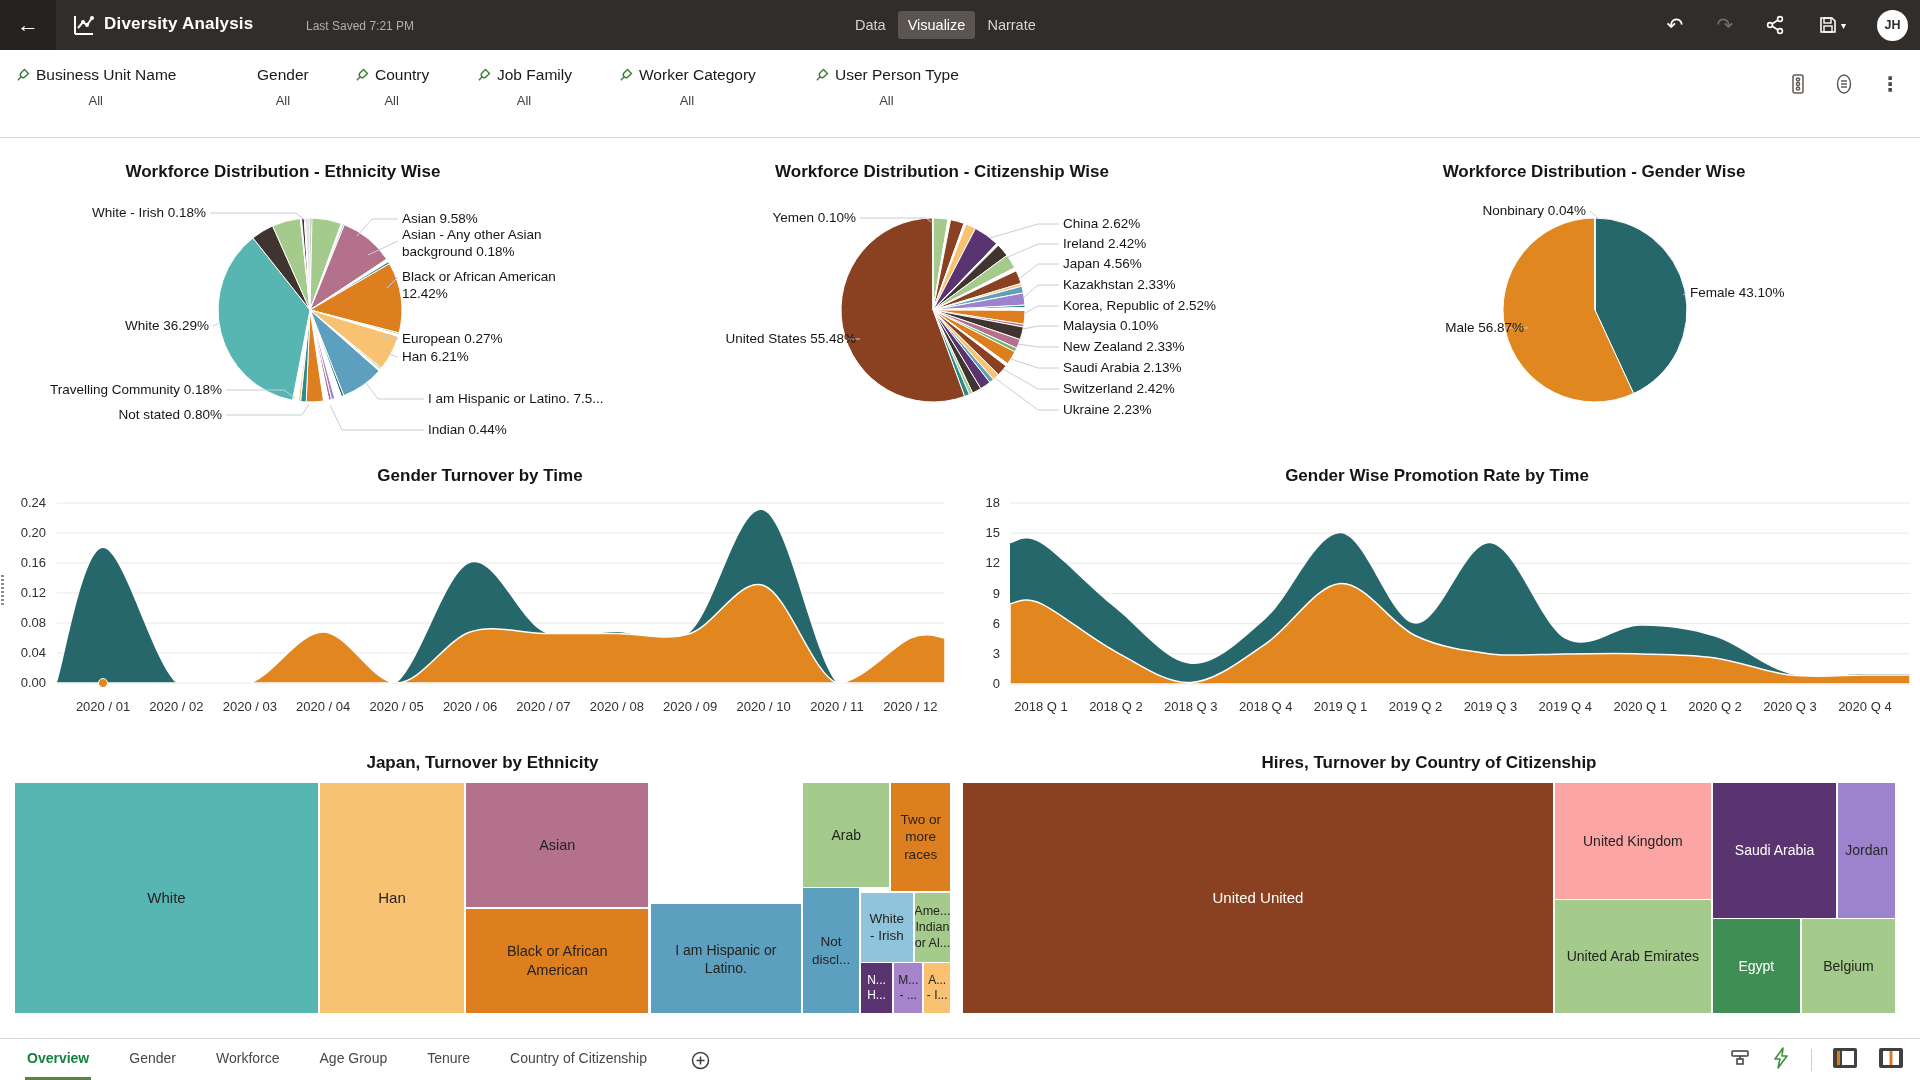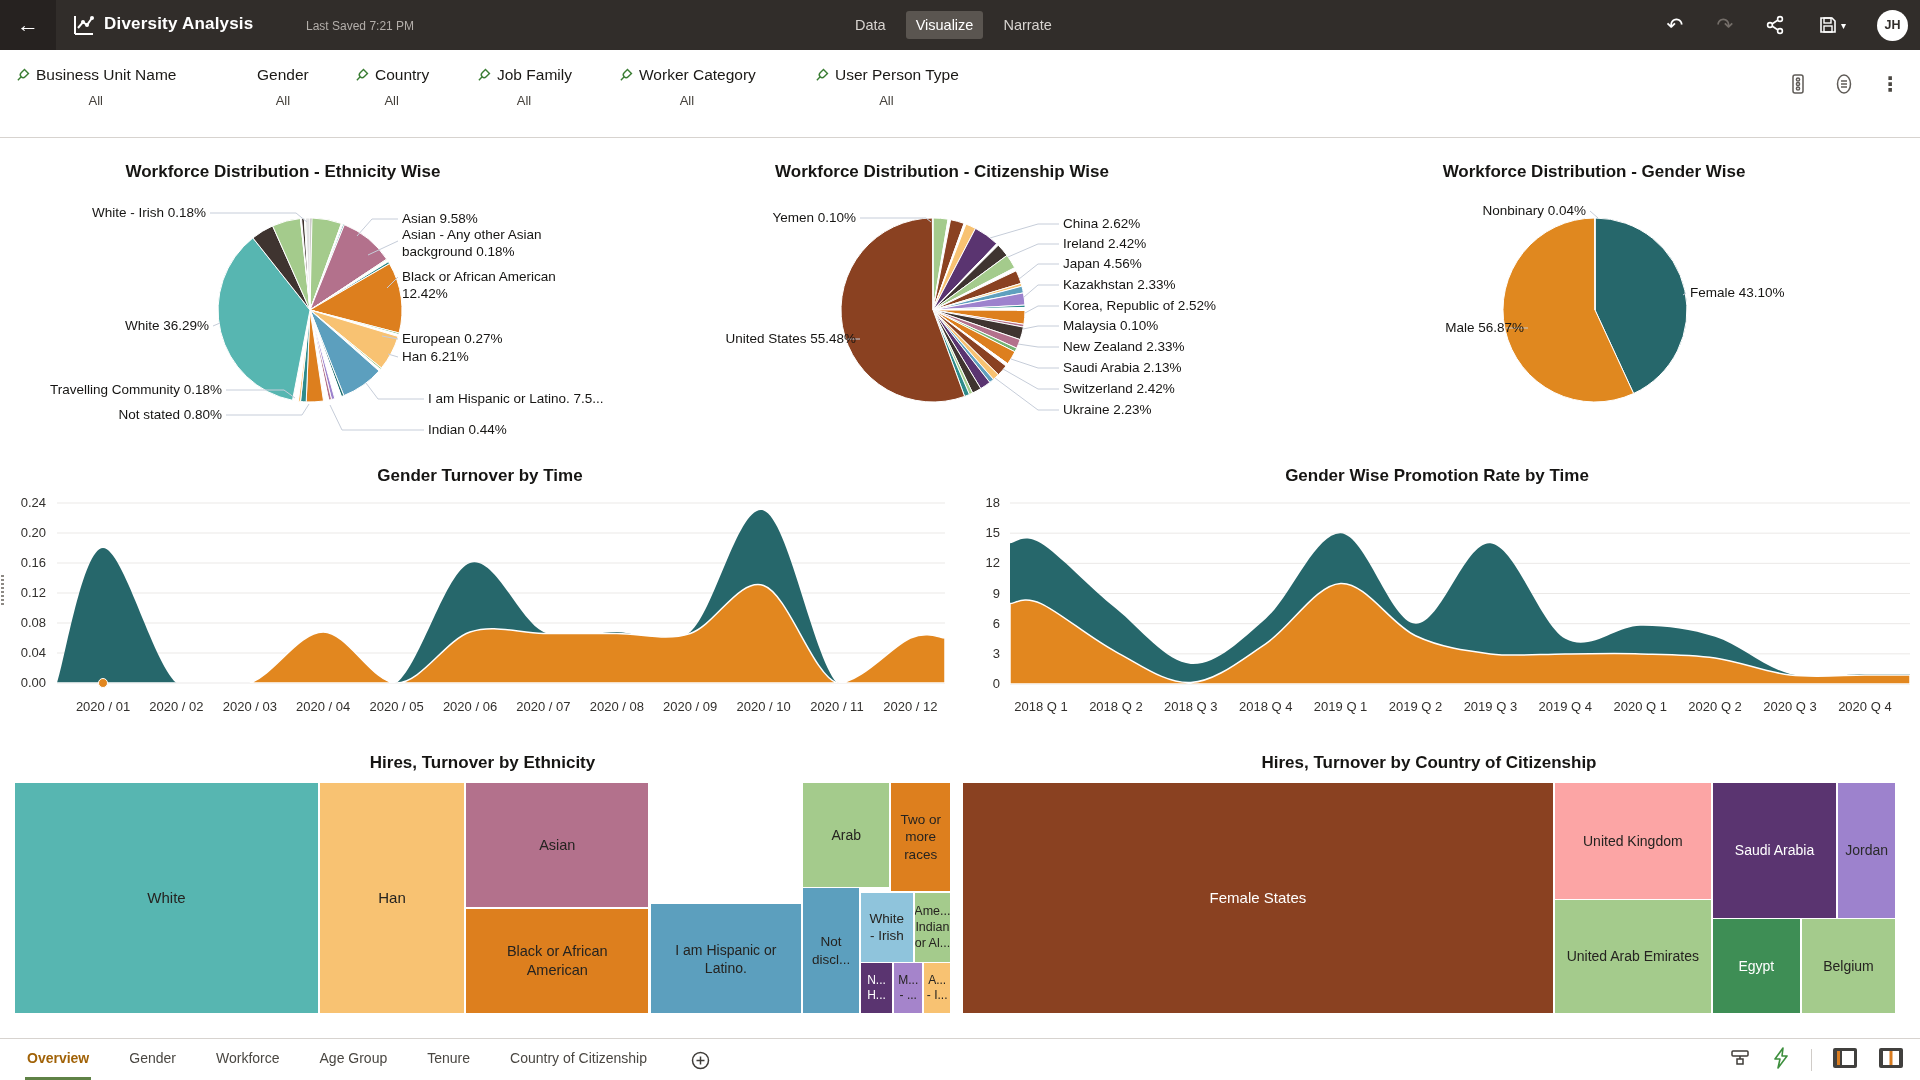--- a/index.html
+++ b/index.html
@@ -4,21 +4,21 @@
 <style>
   html,body{margin:0;padding:0;width:1920px;height:1080px;overflow:hidden;background:#fff;
     font-family:"Liberation Sans","DejaVu Sans",sans-serif;}
   .abs{position:absolute;}
   
   .topbar{position:absolute;left:0;top:0;width:1920px;height:50px;background:#312d2a;color:#fff;}
   .backbtn{position:absolute;left:0;top:0;width:56px;height:50px;background:#262220;display:flex;align-items:center;justify-content:center;font-size:22px;cursor:pointer;}
   .tb-icon{position:absolute;top:13px;}
   .tb-title{position:absolute;left:104px;top:14px;font-size:17px;font-weight:bold;letter-spacing:.2px;}
   .tb-saved{position:absolute;left:306px;top:19px;font-size:12px;color:#b3aeaa;}
-  .tb-tabs{position:absolute;left:845px;top:0;height:50px;display:flex;align-items:center;gap:10px;font-size:14.5px;color:#d8d4d0;}
+  .tb-tabs{position:absolute;left:845px;top:0;height:50px;display:flex;align-items:center;gap:2px;font-size:14.5px;color:#d8d4d0;}
   .tb-tab{padding:6px 10px;border-radius:3px;cursor:pointer;}
   .tb-tab.active{background:#5a5550;color:#fff;}
   .tb-right{position:absolute;right:12px;top:0;height:50px;display:flex;align-items:center;gap:26px;}
   .tb-ic{width:24px;height:24px;display:flex;align-items:center;justify-content:center;font-size:20px;cursor:pointer;}
   .avatar{width:31px;height:31px;border-radius:50%;background:#fff;color:#312d2a;font-size:12.5px;font-weight:bold;display:flex;align-items:center;justify-content:center;}
   
   .filterbar{position:absolute;left:0;top:50px;width:1920px;height:87px;background:#fff;border-bottom:1px solid #d7d3cf;}
   .chip{position:absolute;top:16px;text-align:center;cursor:pointer;}
   .chip-label{display:flex;align-items:center;gap:6px;font-size:15.5px;color:#1b1916;}
   .chip-value{margin-top:9px;font-size:13px;color:#45413c;text-align:center;}
@@ -30,21 +30,21 @@
   .callout{font-size:13.5px;fill:#161513;}
   .tick{font-size:13px;fill:#32302d;}
   .tm-title{position:absolute;top:750px;height:26px;line-height:26px;text-align:center;font-size:17px;font-weight:bold;color:#161513;}
   .treemap{position:absolute;top:783px;height:230px;}
   .tm-node{position:absolute;display:flex;align-items:center;justify-content:center;text-align:center;white-space:pre-line;outline:1px solid #fff;line-height:1.3;cursor:pointer;overflow:hidden;}
   .grip{position:absolute;left:1px;top:575px;width:3px;height:30px;background:repeating-linear-gradient(#8d8984 0 2px,transparent 2px 4px);}
   
   .footer{position:absolute;left:0;top:1038px;width:1920px;height:42px;background:#fff;border-top:1px solid #d7d3cf;}
   .ftabs{position:absolute;left:25px;top:0;height:42px;display:flex;gap:36px;align-items:stretch;}
   .ftab{display:flex;align-items:center;font-size:14px;color:#4a4742;cursor:pointer;border-bottom:4px solid transparent;padding:0 2px;}
-  .ftab.active{font-weight:bold;color:#a16207;border-bottom-color:#5f8246;}
+  .ftab.active{font-weight:bold;color:#15803d;border-bottom-color:#5f8246;}
   .fplus{display:flex;align-items:center;margin-left:6px;cursor:pointer;}
   .f-icons{position:absolute;right:16px;top:0;height:42px;display:flex;gap:20px;align-items:center;}
   .fdiv{width:1px;height:22px;background:#d0ccc8;}
 </style>
 </head>
 <body>
 
 <div class="topbar">
   <div class="backbtn">
     <span>←</span>
@@ -364,21 +364,21 @@
     <text x="530.4000000000001" y="256" class="tick" text-anchor="middle">2019 Q 3</text>
     <text x="605.3000000000001" y="256" class="tick" text-anchor="middle">2019 Q 4</text>
     <text x="680.2" y="256" class="tick" text-anchor="middle">2020 Q 1</text>
     <text x="755.1" y="256" class="tick" text-anchor="middle">2020 Q 2</text>
     <text x="830" y="256" class="tick" text-anchor="middle">2020 Q 3</text>
     <text x="904.9000000000001" y="256" class="tick" text-anchor="middle">2020 Q 4</text>
     <path d="M 50 229.02 L 50 88.25000000000003 C 55.2 88.3, 63.3 77.4, 81.0 88.3 C 98.7 99.1, 130.9 133.5, 155.9 153.6 C 180.9 173.7, 205.8 207.2, 230.8 208.9 C 255.8 210.6, 280.7 185.4, 305.7 163.7 C 330.7 141.9, 355.6 77.4, 380.6 78.2 C 405.6 79.0, 430.5 167.0, 455.5 168.7 C 480.5 170.4, 505.4 85.7, 530.4 88.3 C 555.4 90.8, 580.3 170.0, 605.3 183.8 C 630.3 197.5, 655.2 171.0, 680.2 170.7 C 705.2 170.4, 730.1 173.7, 755.1 181.8 C 780.1 189.8, 805.0 212.8, 830.0 219.0 C 855.0 225.2, 884.9 219.0, 904.9 219.0 C 924.9 219.0, 942.5 219.0, 950.0 219.0 L 950 229.02 Z" fill="#26676B" stroke="none" stroke-width="0"></path>
     <path d="M 50 229.02 L 50 148.58 C 55.2 148.6, 63.3 140.5, 81.0 148.6 C 98.7 156.6, 130.9 183.7, 155.9 196.8 C 180.9 210.0, 205.8 228.9, 230.8 227.5 C 255.8 226.2, 280.7 205.3, 305.7 188.8 C 330.7 172.3, 355.6 129.8, 380.6 128.5 C 405.6 127.1, 430.5 169.0, 455.5 180.8 C 480.5 192.5, 505.4 195.8, 530.4 198.9 C 555.4 201.9, 580.3 198.9, 605.3 198.9 C 630.3 198.9, 655.2 198.2, 680.2 198.9 C 705.2 199.5, 730.1 199.4, 755.1 202.9 C 780.1 206.4, 805.0 217.1, 830.0 220.0 C 855.0 222.8, 884.9 220.0, 904.9 220.0 C 924.9 220.0, 942.5 220.0, 950.0 220.0 L 950 229.02 Z" fill="#E2871F" stroke="#ffffff" stroke-width="1.5"></path>
   </svg>
 
-<div class="tm-title" style="left:15px;width:935px">Hires, Turnover by Ethnicity</div>
+<div class="tm-title" style="left:15px;width:935px">Japan, Turnover by Ethnicity</div>
 <div id="treemap-ethnicity" class="treemap" style="left:15px;width:935px">
     <div class="tm-node" style="left: 0%; top: 0%; width: 32.4%; height: 100%; background: rgb(87, 182, 177); color: rgb(37, 35, 32); font-size: 15px;">White</div>
     <div class="tm-node" style="left: 32.62%; top: 0%; width: 15.4%; height: 100%; background: rgb(248, 194, 114); color: rgb(37, 35, 32); font-size: 15px;">Han</div>
     <div class="tm-node" style="left: 48.25%; top: 0%; width: 19.5%; height: 54%; background: rgb(179, 113, 140); color: rgb(37, 35, 32); font-size: 14.5px;">Asian</div>
     <div class="tm-node" style="left: 48.25%; top: 54.6%; width: 19.5%; height: 45.4%; background: rgb(221, 127, 30); color: rgb(37, 35, 32); font-size: 14.5px;">Black or African
 American</div>
     <div class="tm-node" style="left: 67.98%; top: 52.8%; width: 16.1%; height: 47.2%; background: rgb(92, 159, 190); color: rgb(37, 35, 32); font-size: 14px;">I am Hispanic or
 Latino.</div>
     <div class="tm-node" style="left: 84.3%; top: 0%; width: 9.2%; height: 45%; background: rgb(164, 203, 140); color: rgb(37, 35, 32); font-size: 14px;">Arab</div>
     <div class="tm-node" style="left: 93.72%; top: 0%; width: 6.28%; height: 47%; background: rgb(221, 127, 30); color: rgb(37, 35, 32); font-size: 13.5px;">Two or
@@ -393,21 +393,21 @@
 or Al...</div>
     <div class="tm-node" style="left: 90.47%; top: 78.4%; width: 3.35%; height: 21.6%; background: rgb(90, 52, 112); color: rgb(255, 255, 255); font-size: 12px;">N...
 H...</div>
     <div class="tm-node" style="left: 94.04%; top: 78.4%; width: 3%; height: 21.6%; background: rgb(165, 132, 203); color: rgb(37, 35, 32); font-size: 12px;">M...
 - ...</div>
     <div class="tm-node" style="left: 97.26%; top: 78.4%; width: 2.74%; height: 21.6%; background: rgb(248, 194, 114); color: rgb(37, 35, 32); font-size: 12px;">A...
 - I...</div>
   </div>
 <div class="tm-title" style="left:963px;width:932px">Hires, Turnover by Country of Citizenship</div>
 <div id="treemap-citizenship" class="treemap" style="left:963px;width:932px">
-    <div class="tm-node" style="left: 0%; top: 0%; width: 63.3%; height: 100%; background: rgb(138, 65, 33); color: rgb(255, 255, 255); font-size: 15px;">Female States</div>
+    <div class="tm-node" style="left: 0%; top: 0%; width: 63.3%; height: 100%; background: rgb(138, 65, 33); color: rgb(255, 255, 255); font-size: 15px;">United United</div>
     <div class="tm-node" style="left: 63.52%; top: 0%; width: 16.7%; height: 50.3%; background: #fca5a5; color: rgb(37, 35, 32); font-size: 14px;">United Kingdom</div>
     <div class="tm-node" style="left: 63.52%; top: 50.9%; width: 16.7%; height: 49.1%; background: rgb(164, 203, 140); color: rgb(37, 35, 32); font-size: 14px;">United Arab Emirates</div>
     <div class="tm-node" style="left: 80.45%; top: 0%; width: 13.25%; height: 58.6%; background: rgb(90, 52, 112); color: rgb(255, 255, 255); font-size: 14px;">Saudi Arabia</div>
     <div class="tm-node" style="left: 93.93%; top: 0%; width: 6.07%; height: 58.6%; background: rgb(157, 130, 205); color: rgb(42, 42, 42); font-size: 14px;">Jordan</div>
     <div class="tm-node" style="left: 80.45%; top: 59.2%; width: 9.35%; height: 40.8%; background: rgb(62, 142, 85); color: rgb(255, 255, 255); font-size: 14px;">Egypt</div>
     <div class="tm-node" style="left: 90.02%; top: 59.2%; width: 9.98%; height: 40.8%; background: rgb(164, 203, 140); color: rgb(37, 35, 32); font-size: 14px;">Belgium</div>
   </div>
 
 <div class="grip"></div>
 

